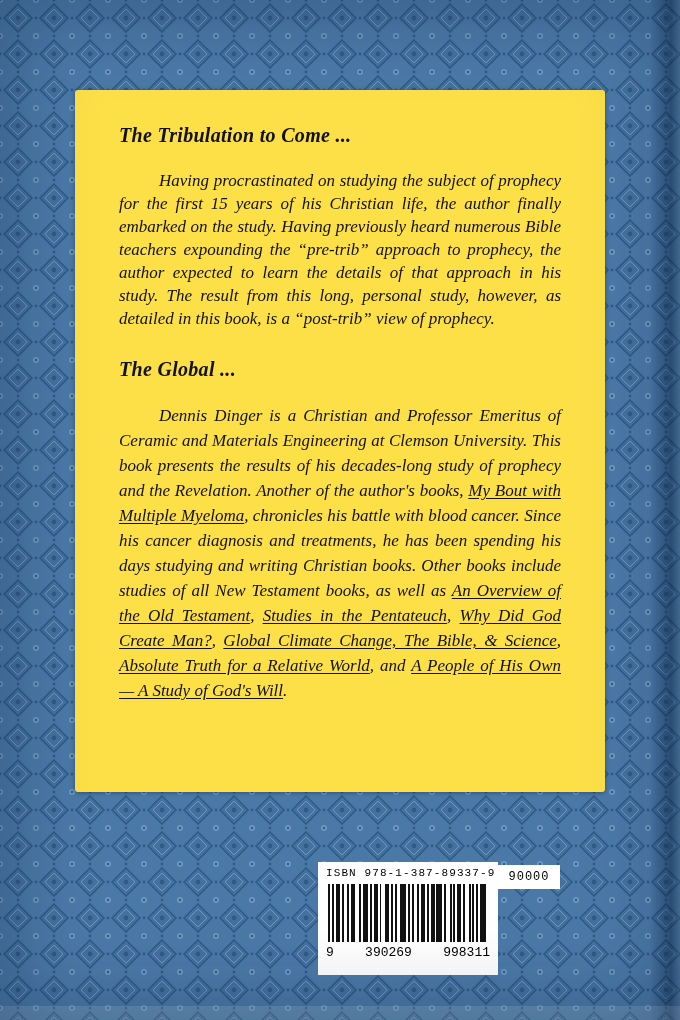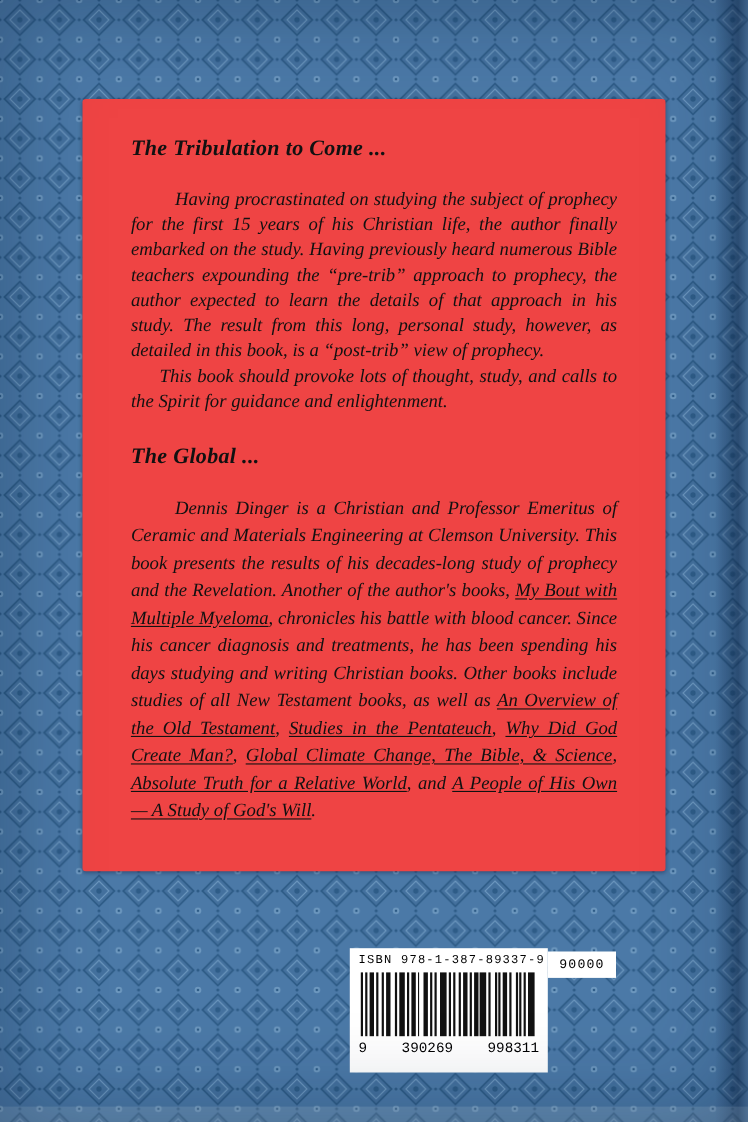--- a/index.html
+++ b/index.html
@@ -28,21 +28,21 @@
     box-shadow: inset 0 0 90px rgba(5,25,55,0.35);
     pointer-events: none;
   }
 
   .panel {
     position: absolute;
     left: 75px; top: 90px;
     width: 530px; height: 702px;
     box-sizing: border-box;
     padding: 34px 44px 20px 44px;
-    background: #ef4444;
+    background: #fde047;
     border-radius: 3px;
     box-shadow: 0 1px 4px rgba(0,10,40,0.35);
     color: #111111;
   }
   .panel h1 {
     margin: 0 0 22px 0;
     font-size: 20px;
     font-weight: bold;
     font-style: italic;
     letter-spacing: 0.3px;
@@ -134,21 +134,20 @@
         <circle cx="18" cy="36" r="1.4" fill="#2e5c87"></circle>
         <circle cx="36" cy="18" r="1.4" fill="#2e5c87"></circle>
       </pattern>
     </defs>
     <rect width="680" height="1020" fill="url(#bgpat)"></rect>
   </svg>
 
   <div class="panel">
     <h1>The Tribulation to Come ...</h1>
     <p class="body indent-lg">Having procrastinated on studying the subject of prophecy for the first 15 years of his Christian life, the author finally embarked on the study. Having previously heard numerous Bible teachers expounding the “pre-trib” approach to prophecy, the author expected to learn the details of that approach in his study. The result from this long, personal study, however, as detailed in this book, is a “post-trib” view of prophecy.</p>
-    <p class="body indent-md">This book should provoke lots of thought, study, and calls to the Spirit for guidance and enlightenment.</p>
     <h1 class="h2">The Global ...</h1>
     <p class="body author indent-lg"><span>Dennis Dinger is a Christian and Professor Emeritus of Ceramic and Materials Engineering at Clemson University. This book presents the results of his decades-long study of prophecy and the Revelation. Another of the author's books, </span><span class="u">My Bout with Multiple Myeloma</span><span>, chronicles his battle with blood cancer. Since his cancer diagnosis and treatments, he has been spending his days studying and writing Christian books. Other books include studies of all New Testament books, as well as </span><span class="u">An Overview of the Old Testament</span><span>, </span><span class="u">Studies in the Pentateuch</span><span>, </span><span class="u">Why Did God Create Man?</span><span>, </span><span class="u">Global Climate Change, The Bible, &amp; Science</span><span>, </span><span class="u">Absolute Truth for a Relative World</span><span>, and </span><span class="u">A People of His Own — A Study of God's Will</span><span>.</span></p>
   </div>
 
   <div class="barcode-wrap">
     <div class="barcode-main">
       <div class="isbn">ISBN 978-1-387-89337-9</div>
       <div class="bars">
           <div class="bar" style="width: 1.9px; margin-right: 1.9px;"></div>
           <div class="bar" style="width: 1.9px; margin-right: 1.9px;"></div>

